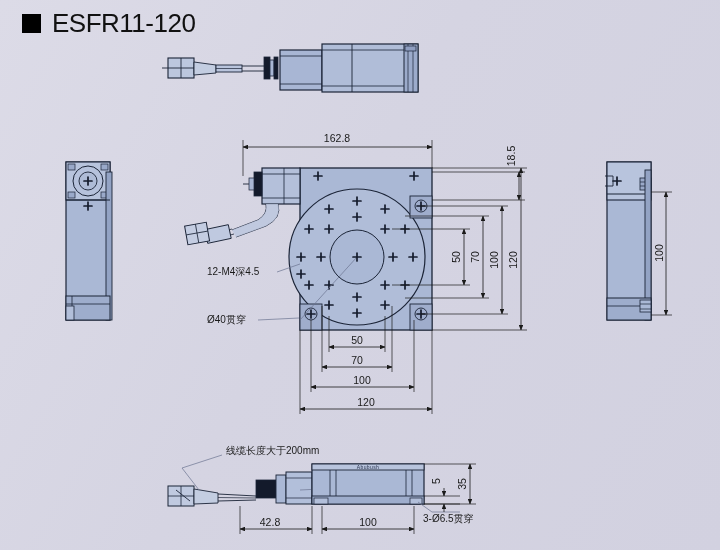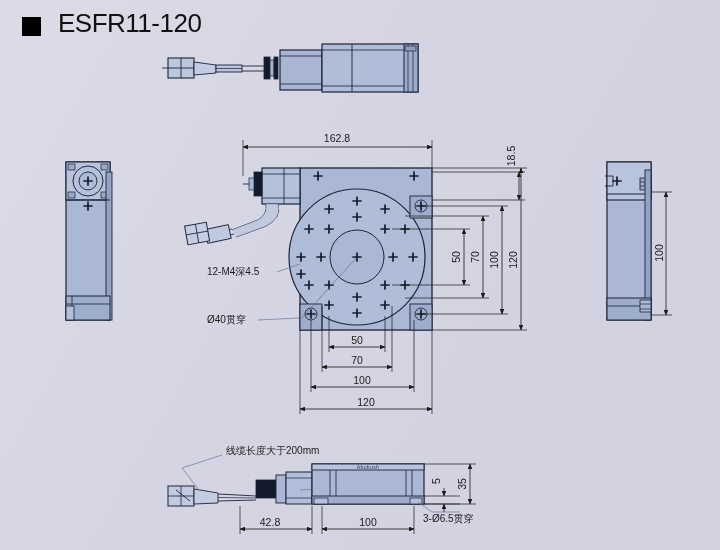--- a/index.html
+++ b/index.html
@@ -5,21 +5,21 @@
   html,body{margin:0;padding:0;}
   body{
     width:720px;height:550px;overflow:hidden;
     background:linear-gradient(120deg,#dcdbe7 0%,#d5d4e2 45%,#d2d1e0 100%);
     font-family:"Liberation Sans","DejaVu Sans",sans-serif;
     position:relative;
   }
   #stage{position:absolute;inset:0;}
   .title-row{
     position:absolute;left:22px;top:10px;
-    display:flex;align-items:flex-end;gap:17px;
+    display:flex;align-items:center;gap:11px;
   }
   .title-bullet{
     width:19px;height:19px;background:#000;display:block;
   }
   .title-text{
     font-size:26px;color:#111;letter-spacing:-0.5px;
     font-family:"Liberation Sans","DejaVu Sans",sans-serif;
     line-height:1;
   }
   svg{position:absolute;left:0;top:0;}

